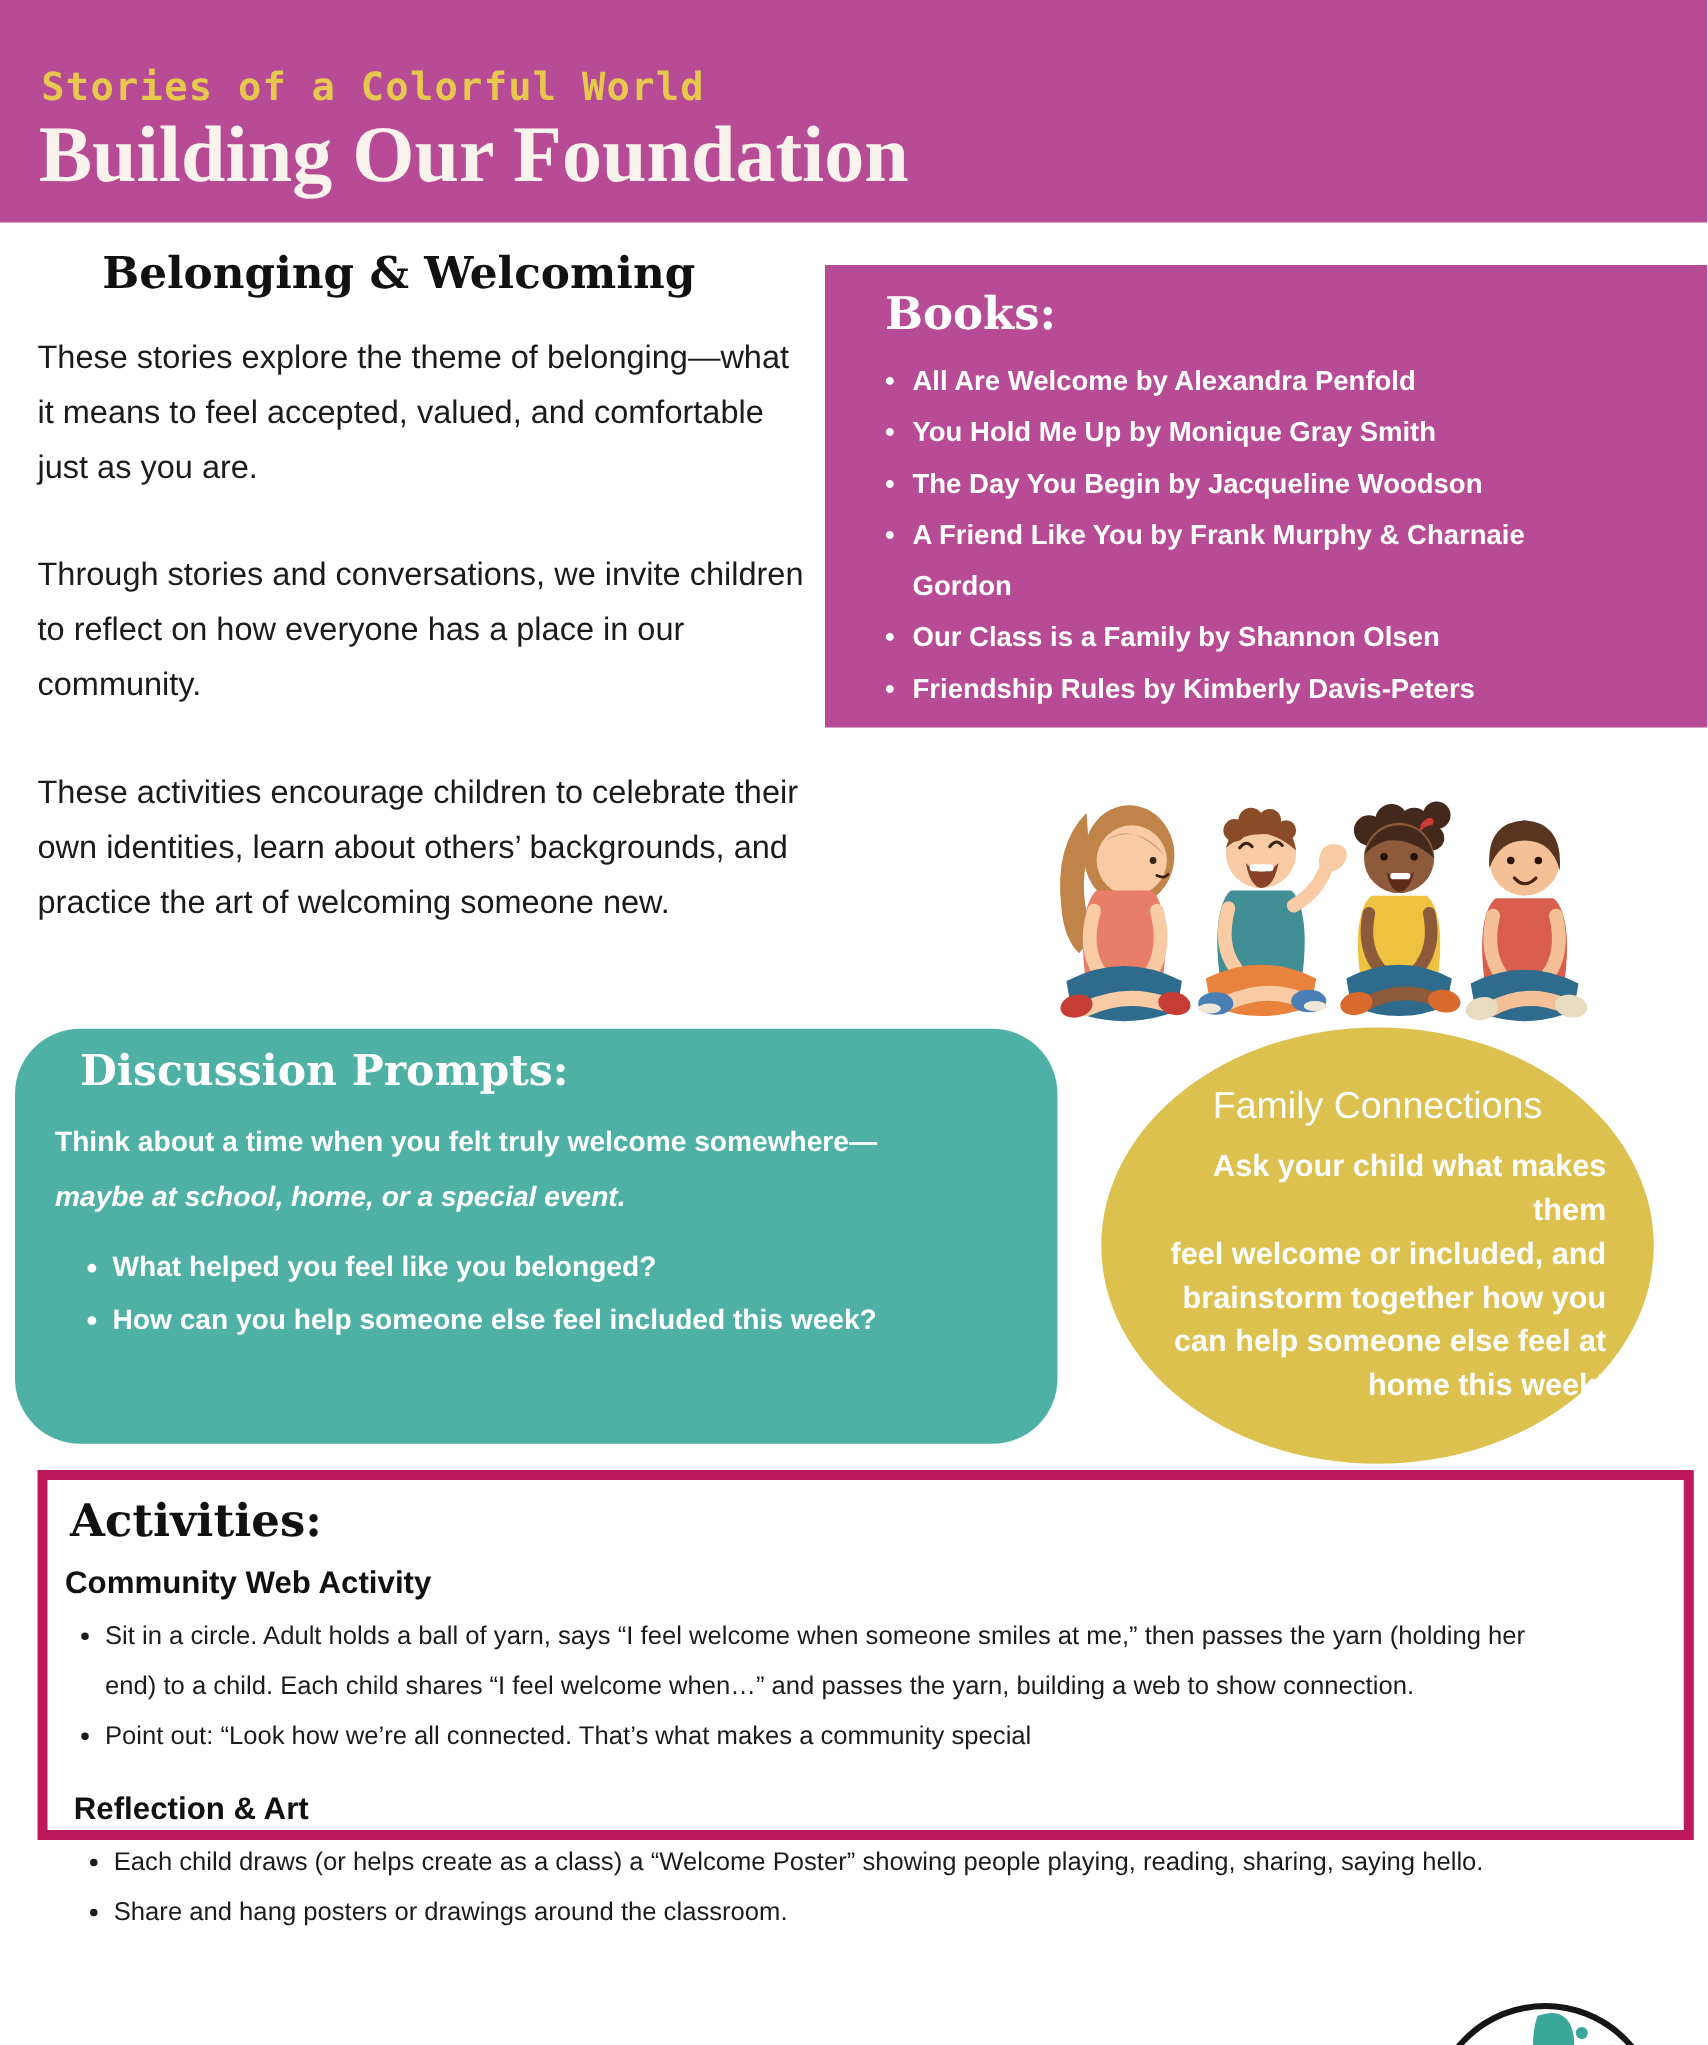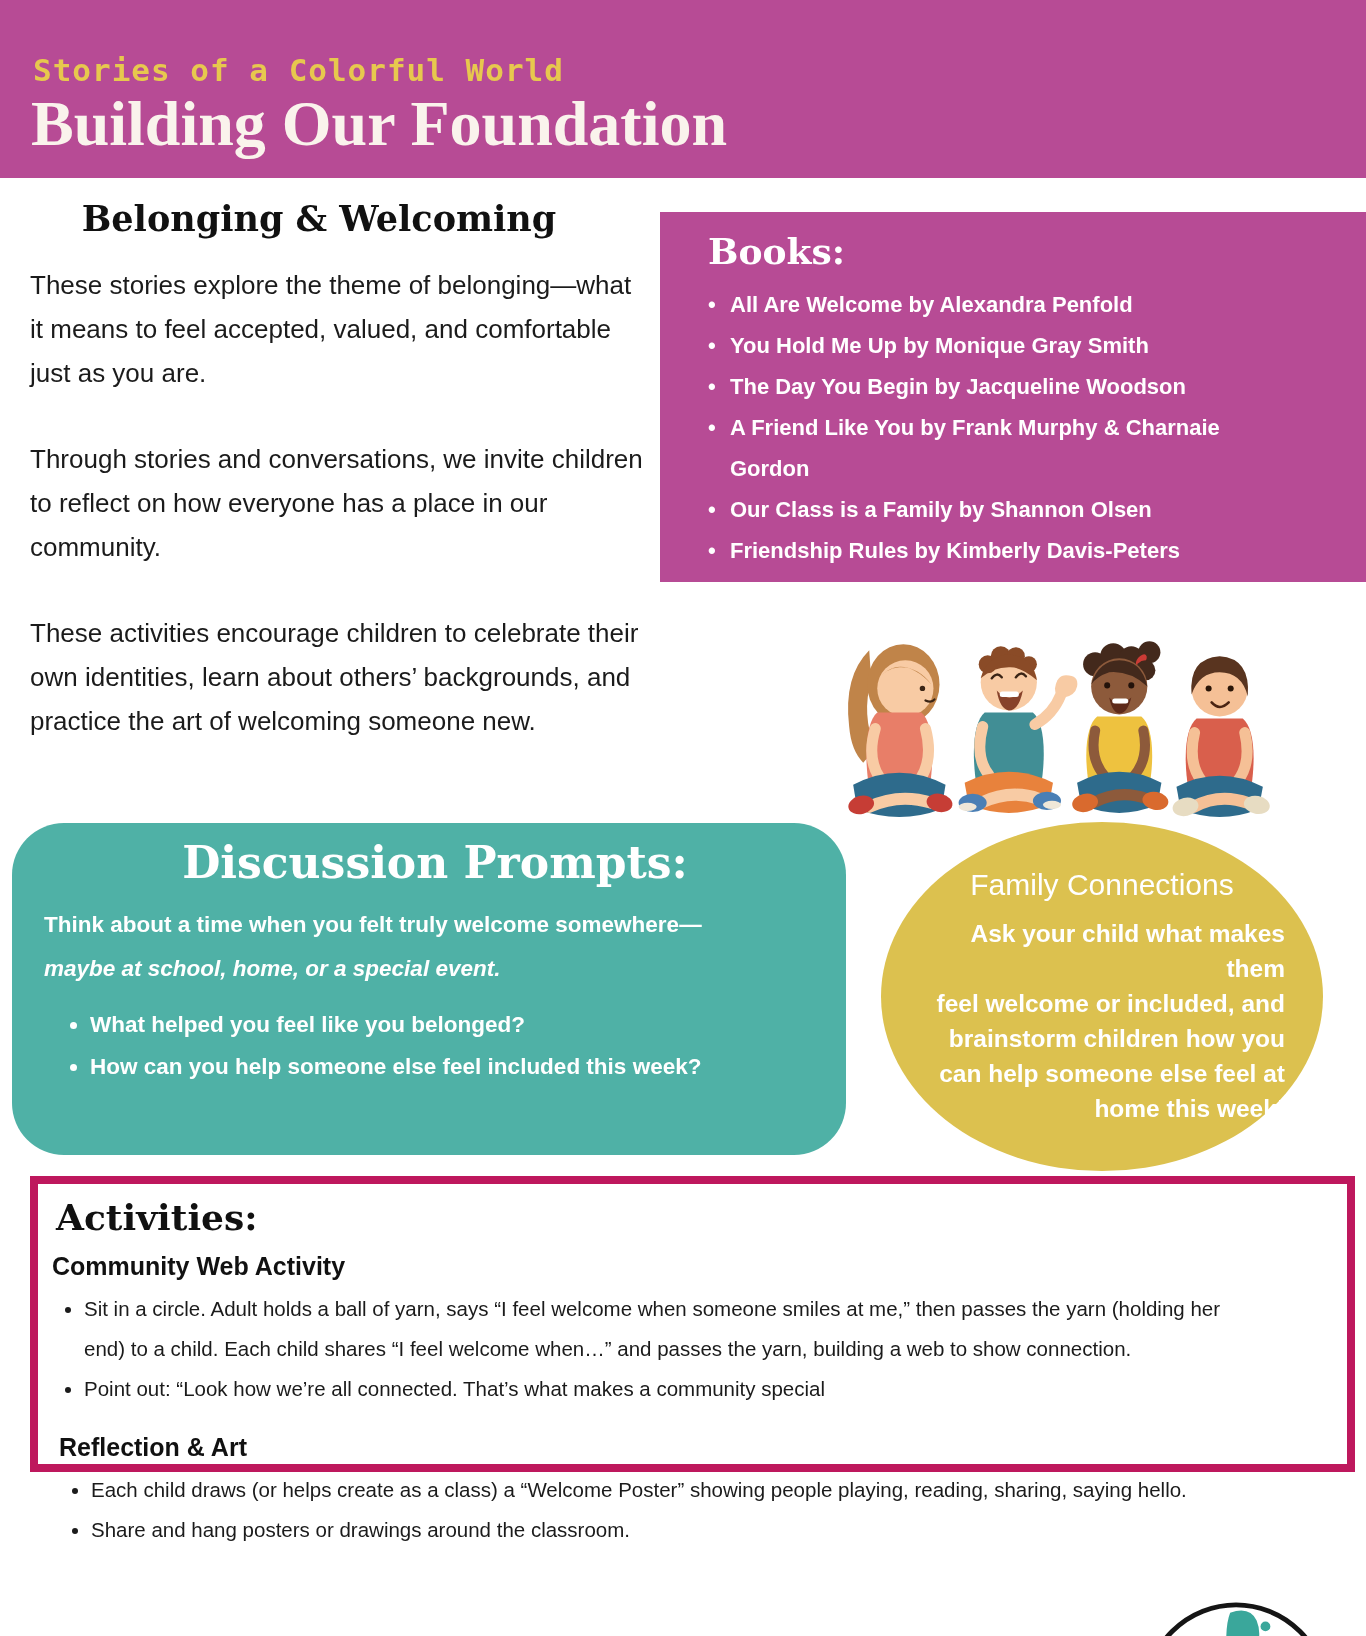--- a/index.html
+++ b/index.html
@@ -31,21 +31,21 @@
   .books ul{list-style:none;margin:12px 0 0;padding:0 0 0 22px;width:545px;}
   .books li{position:relative;font-size:22px;font-weight:bold;line-height:41px;}
   .books li::before{content:"\2022";position:absolute;left:-22px;top:0;}
 
   
   .kids{position:absolute;left:842px;top:592px;width:432px;height:246px;}
 
   
   .discussion{position:absolute;left:12px;top:823px;width:834px;height:332px;background:#4fb1a6;
               border-radius:52px;box-sizing:border-box;padding:14px 40px 0 32px;color:#fff;}
-  .discussion h2{font-family:"DejaVu Serif", serif;font-weight:bold;font-size:44px;margin:0 0 0 20px;text-align:center;}
+  .discussion h2{font-family:"DejaVu Serif", serif;font-weight:bold;font-size:34px;margin:0 0 0 20px;}
   .lead-bold{font-size:22.5px;font-weight:bold;margin:24px 0 0;}
   .lead-italic{font-size:22.5px;font-weight:bold;font-style:italic;margin:18px 0 0;}
   .discussion ul{margin:30px 0 0 20px;padding:0 0 0 26px;}
   .discussion li{font-size:22.5px;font-weight:bold;margin-bottom:16px;}
 
   
   .family{position:absolute;left:881px;top:822px;width:442px;height:349px;background:#dcc14f;
           border-radius:50%;color:#fff;display:flex;flex-direction:column;align-items:center;
           justify-content:center;text-align:right;box-sizing:border-box;padding:0 38px;}
   .family h3{font-size:30px;font-weight:normal;margin:0 0 14px;}
@@ -195,21 +195,21 @@
       <li>What helped you feel like you belonged?</li>
       <li>How can you help someone else feel included this week?</li>
     </ul>
   </section>
 
   <section class="family">
     <h3>Family Connections</h3>
     <p style="margin:0">
       <span class="fline">Ask your child what makes them</span>
       <span class="fline">feel welcome or included, and</span>
-      <span class="fline">brainstorm children how you</span>
+      <span class="fline">brainstorm together how you</span>
       <span class="fline">can help someone else feel at</span>
       <span class="fline">home this week!</span>
     </p>
   </section>
 
   <section class="activities">
     <h2>Activities:</h2>
     <div class="activity">
       <h3>Community Web Activity</h3>
       <ul>

